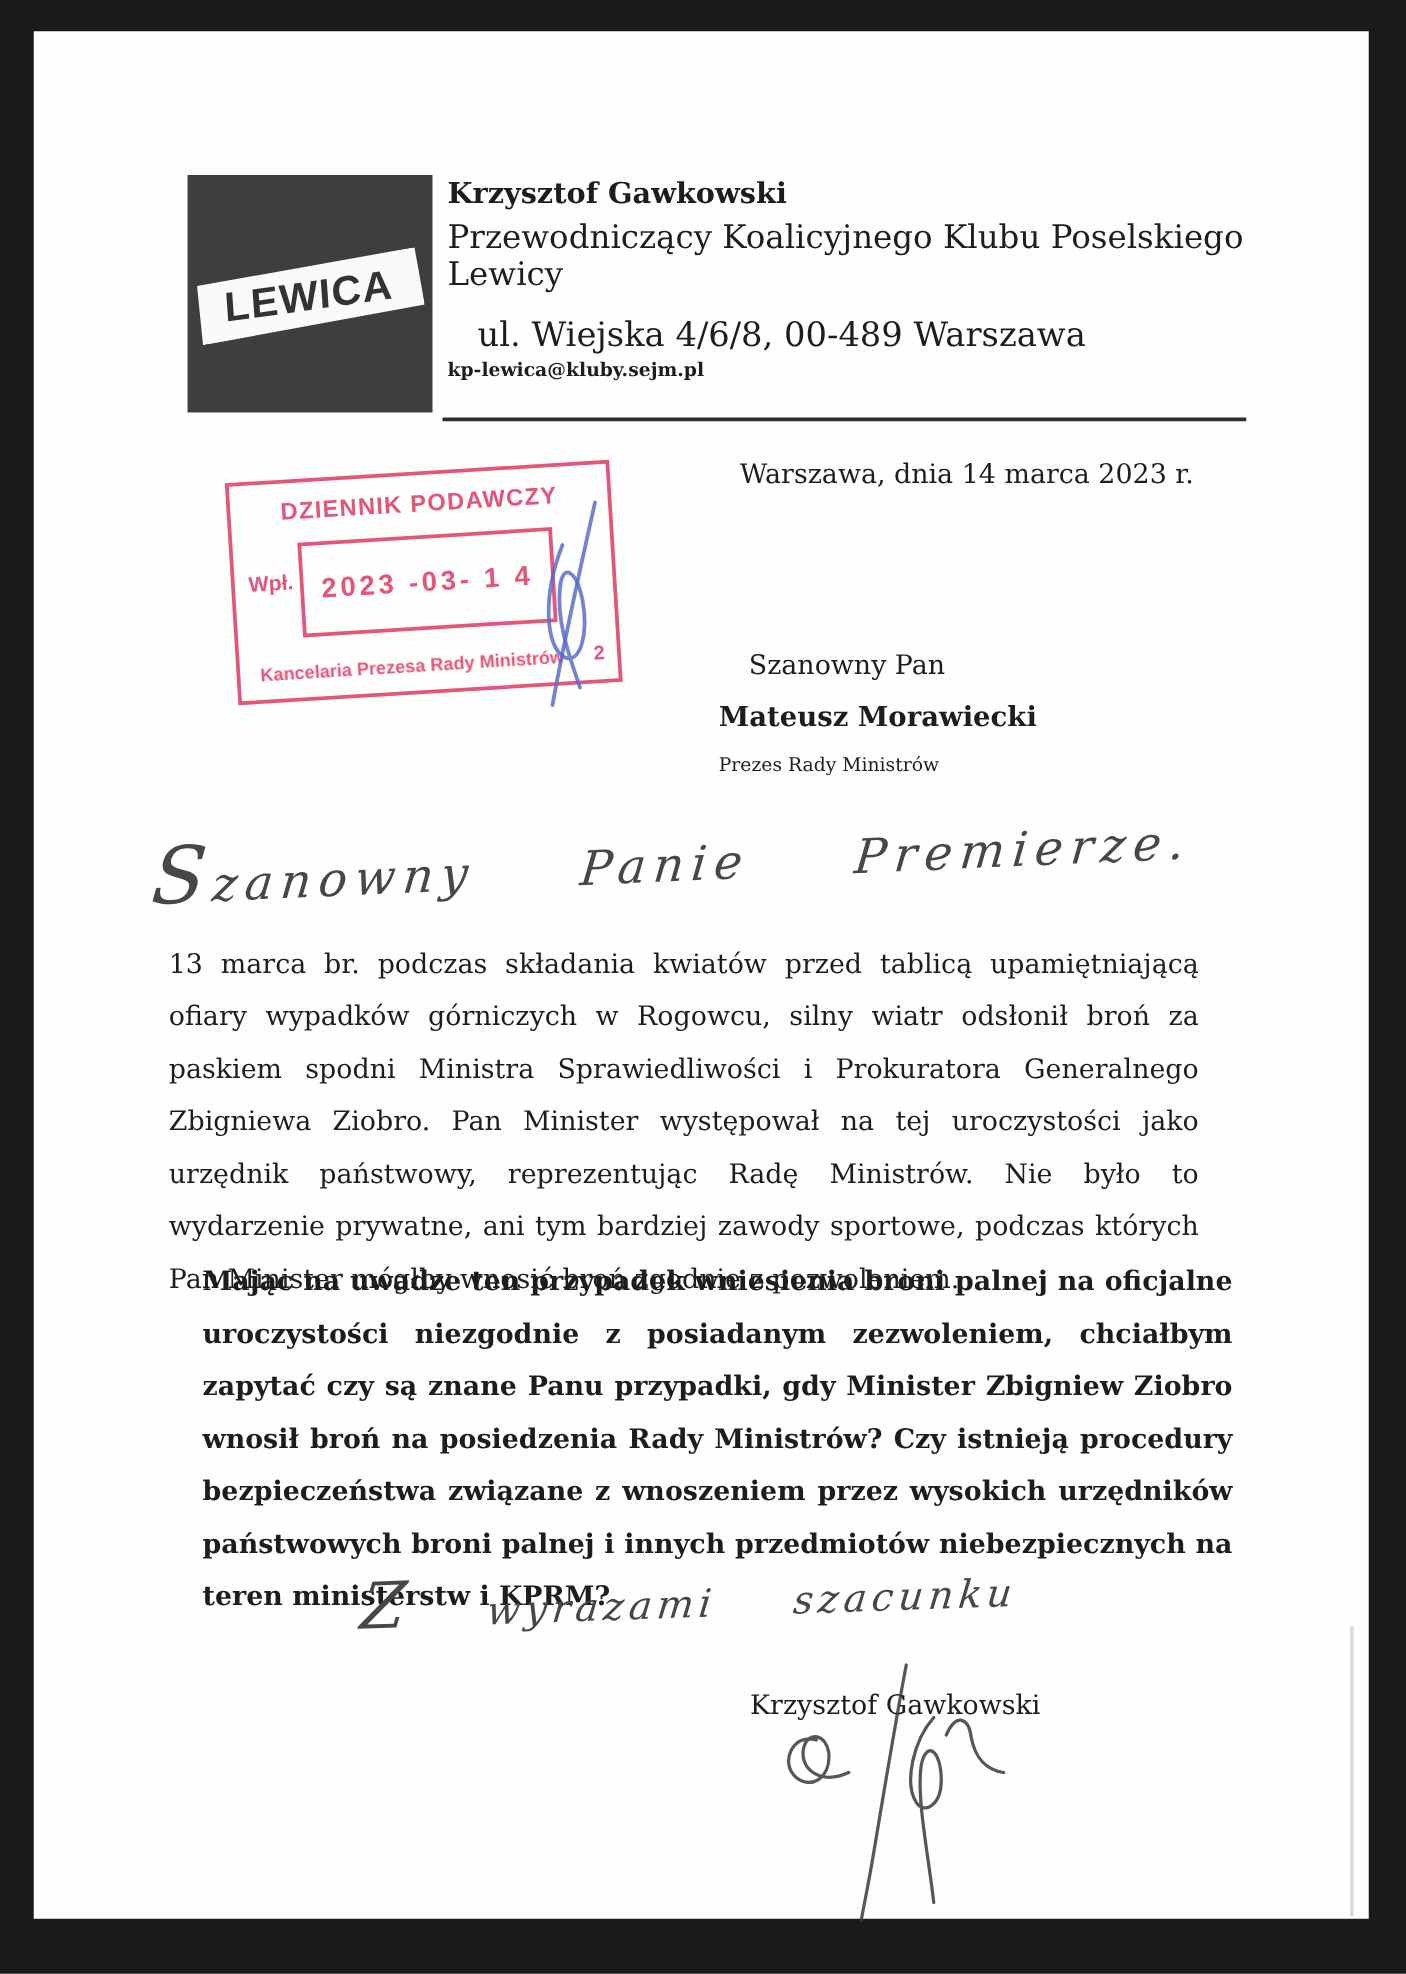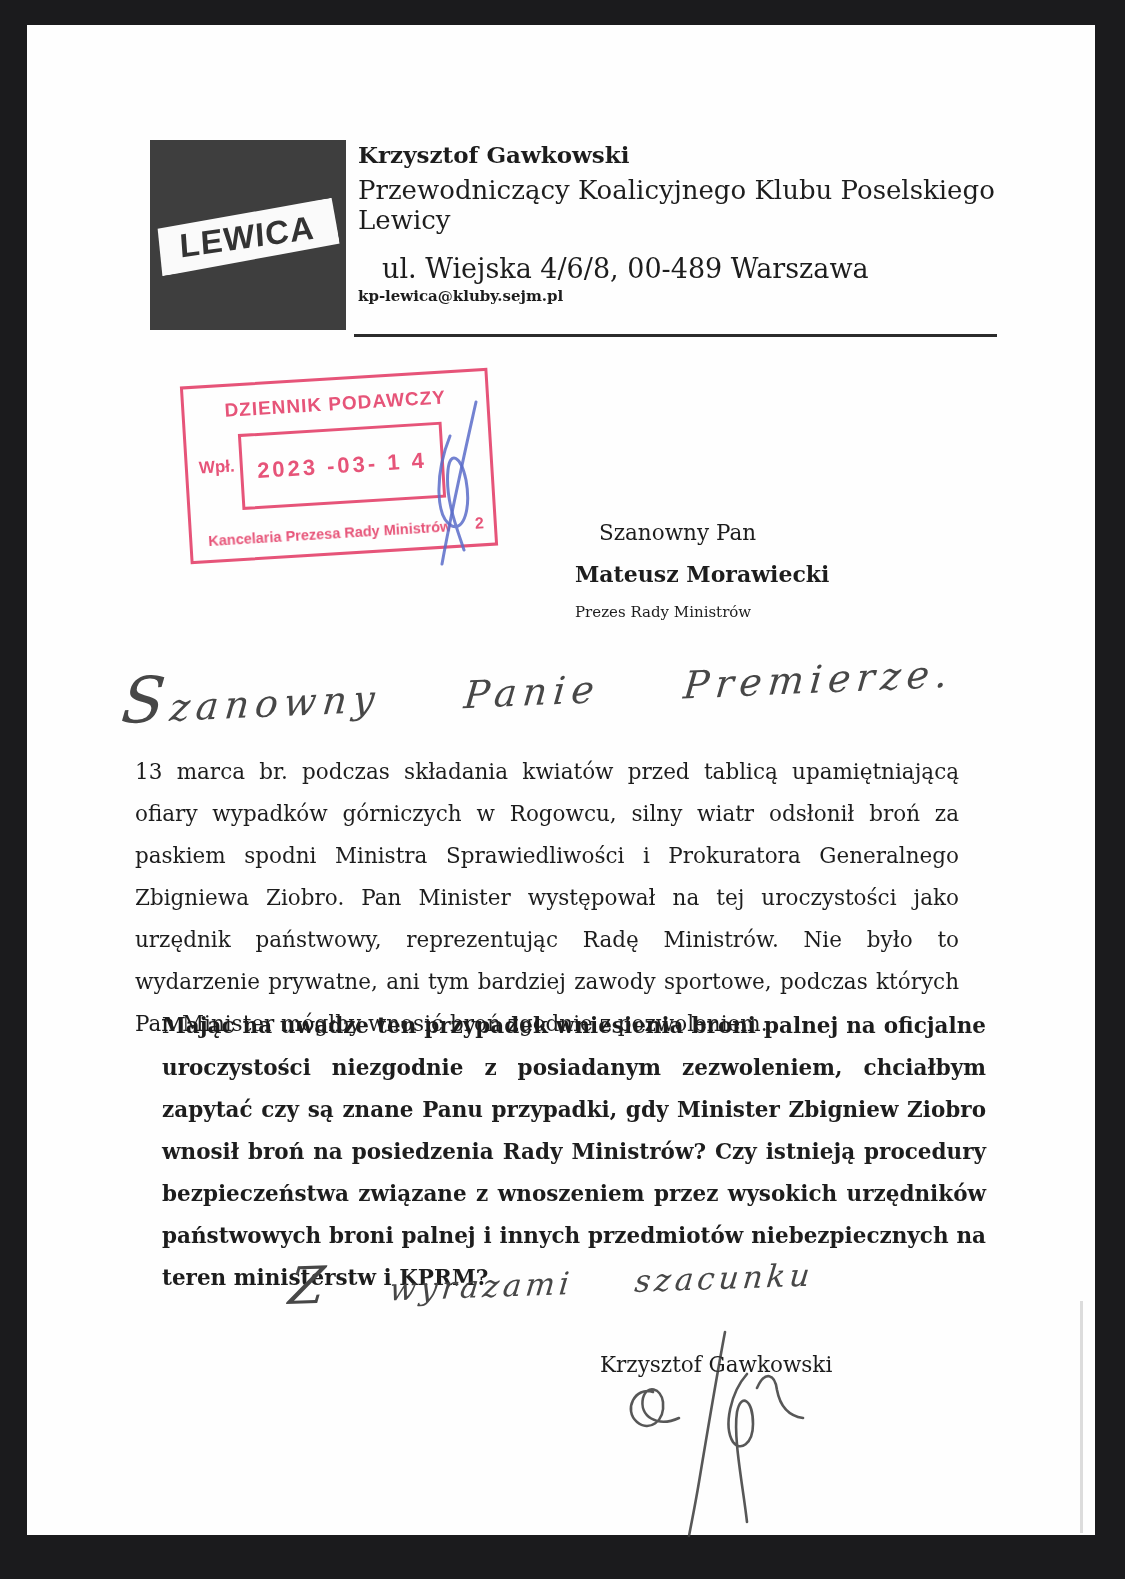--- a/index.html
+++ b/index.html
@@ -119,20 +119,21 @@
     <div class="logo-banner">
       <span>LEWICA</span>
     </div>
   </div>
   <div class="abs sender-name">Krzysztof Gawkowski</div>
   <div class="abs sender-role">Przewodniczący Koalicyjnego Klubu Poselskiego Lewicy</div>
   <div class="abs sender-address">ul. Wiejska 4/6/8, 00-489 Warszawa</div>
   <div class="abs sender-email">kp-lewica@kluby.sejm.pl</div>
   <div class="abs header-rule"></div>
 
+  <div class="abs dateline">Warszawa, dnia 14 marca 2023 r.</div>
 
   <div class="abs stamp">
     <div class="stamp-title">DZIENNIK PODAWCZY</div>
     <div class="stamp-wpl">Wpł.</div>
     <div class="stamp-inner">
       <span class="stamp-date">2023 -03- 1 4</span>
     </div>
     <div class="stamp-office">Kancelaria Prezesa Rady Ministrów</div>
     <div class="stamp-number">2</div>
   </div>

